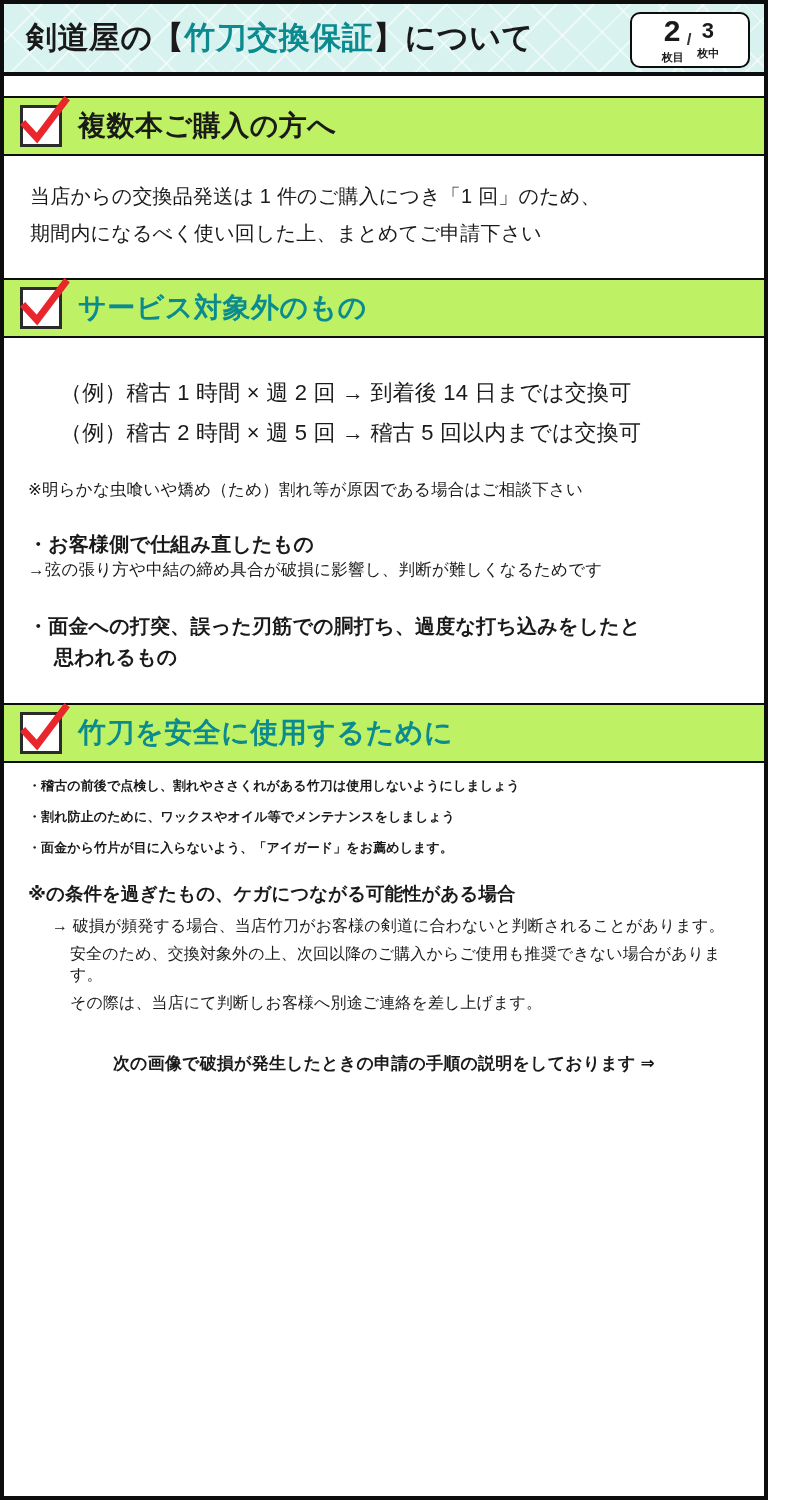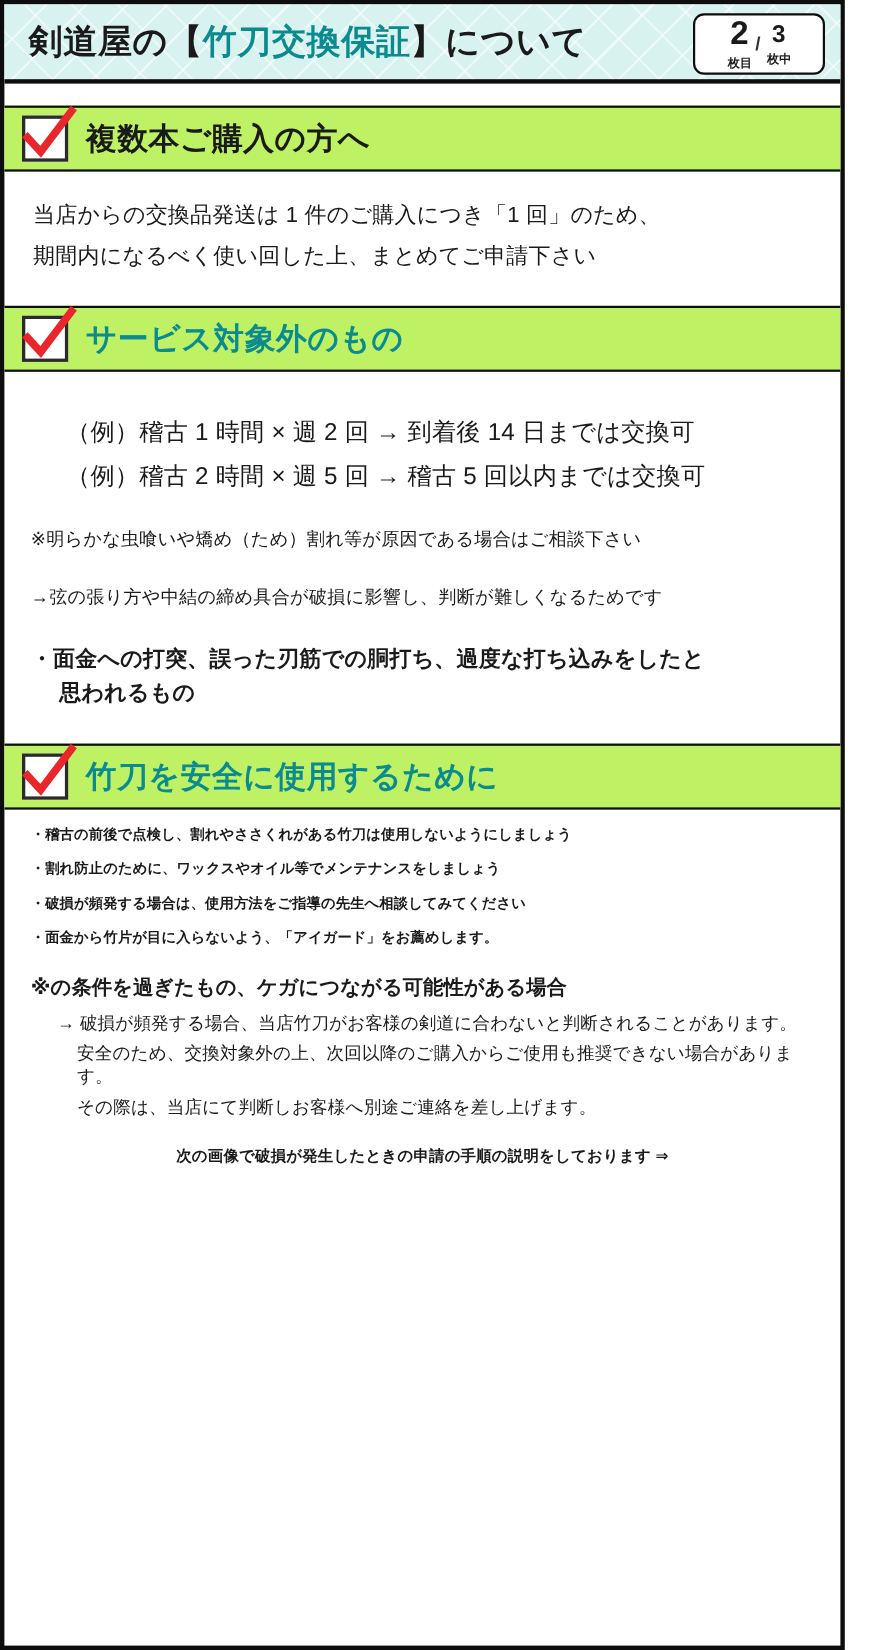--- a/index.html
+++ b/index.html
@@ -135,24 +135,24 @@
     margin: 24px 0 10px 2px;
   }
   .warn-line {
     font-size: 16px;
     margin: 0 0 7px 26px;
     letter-spacing: 0.1px;
   }
   .warn-line.i2 { margin-left: 44px; }
 
   .footer-note {
-    font-size: 14px;
+    font-size: 17px;
     font-weight: bold;
     text-align: center;
-    margin-top: 24px;
+    margin-top: 38px;
     letter-spacing: 0.2px;
   }
 </style>
 </head>
 <body>
 
 <div class="page">
 
   <div class="header">
     <div class="header-deco"></div>
@@ -205,20 +205,21 @@
 
     <div class="gap-lg"></div>
 
     <div>
       <div class="note">※明らかな虫喰いや矯め（ため）割れ等が原因である場合はご相談下さい</div>
     </div>
 
     <div class="gap-lg"></div>
 
     <div>
+      <div class="bullet">・お客様側で仕組み直したもの</div>
       <div class="note">→弦の張り方や中結の締め具合が破損に影響し、判断が難しくなるためです</div>
     </div>
 
     <div class="gap-lg"></div>
 
     <div>
       <div class="bullet two" style="white-space:pre-line;">・面金への打突、誤った刃筋での胴打ち、過度な打ち込みをしたと
 　 思われるもの</div>
     </div>
 
@@ -231,21 +232,20 @@
           <path d="M8 30 L20 43 L48 6" fill="none" stroke="#e8262b" stroke-width="7" stroke-linecap="square"></path>
         </svg>
     </span>
     <span class="ttl">竹刀を安全に使用するために</span>
   </div>
 
   <div class="block">
     <div class="safe-list">
       <div class="safe-item">・稽古の前後で点検し、割れやささくれがある竹刀は使用しないようにしましょう</div>
       <div class="safe-item">・割れ防止のために、ワックスやオイル等でメンテナンスをしましょう</div>
-      <div class="safe-item">・破損が頻発する場合は、使用方法をご指導の先生へ相談してみてください</div>
       <div class="safe-item">・面金から竹片が目に入らないよう、「アイガード」をお薦めします。</div>
     </div>
 
     <div class="warn-head">※の条件を過ぎたもの、ケガにつながる可能性がある場合</div>
     <div class="warn-line">→ 破損が頻発する場合、当店竹刀がお客様の剣道に合わないと判断されることがあります。</div>
     <div class="warn-line i2">安全のため、交換対象外の上、次回以降のご購入からご使用も推奨できない場合があります。</div>
     <div class="warn-line i2">その際は、当店にて判断しお客様へ別途ご連絡を差し上げます。</div>
 
     <div class="footer-note">次の画像で破損が発生したときの申請の手順の説明をしております ⇒</div>
   </div>

